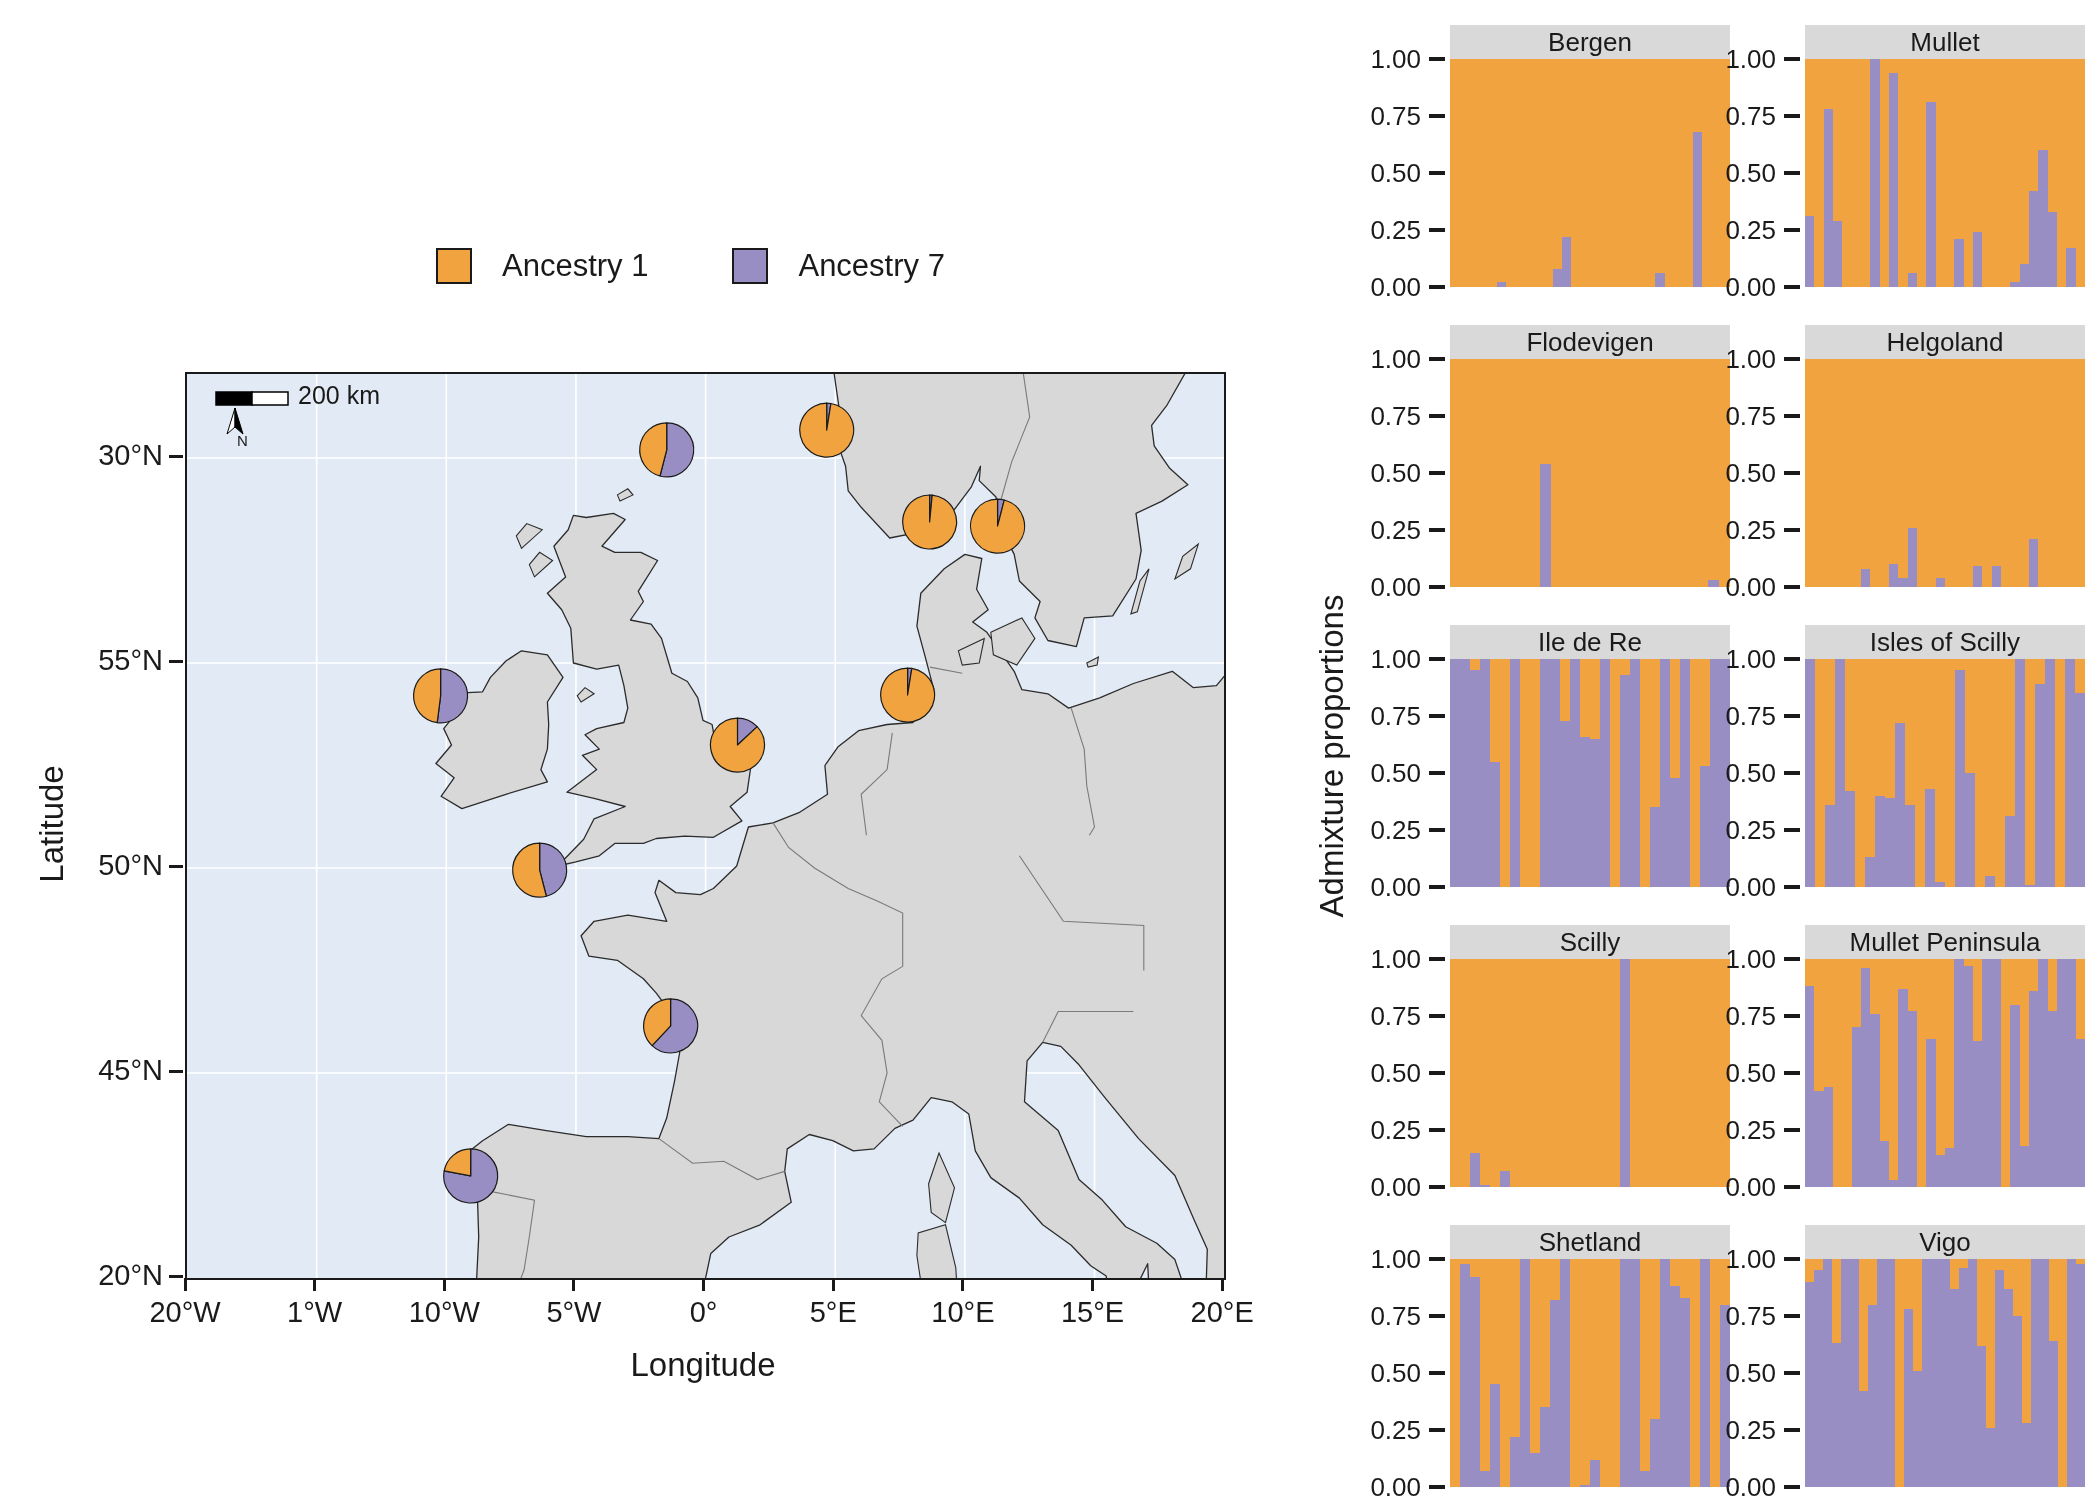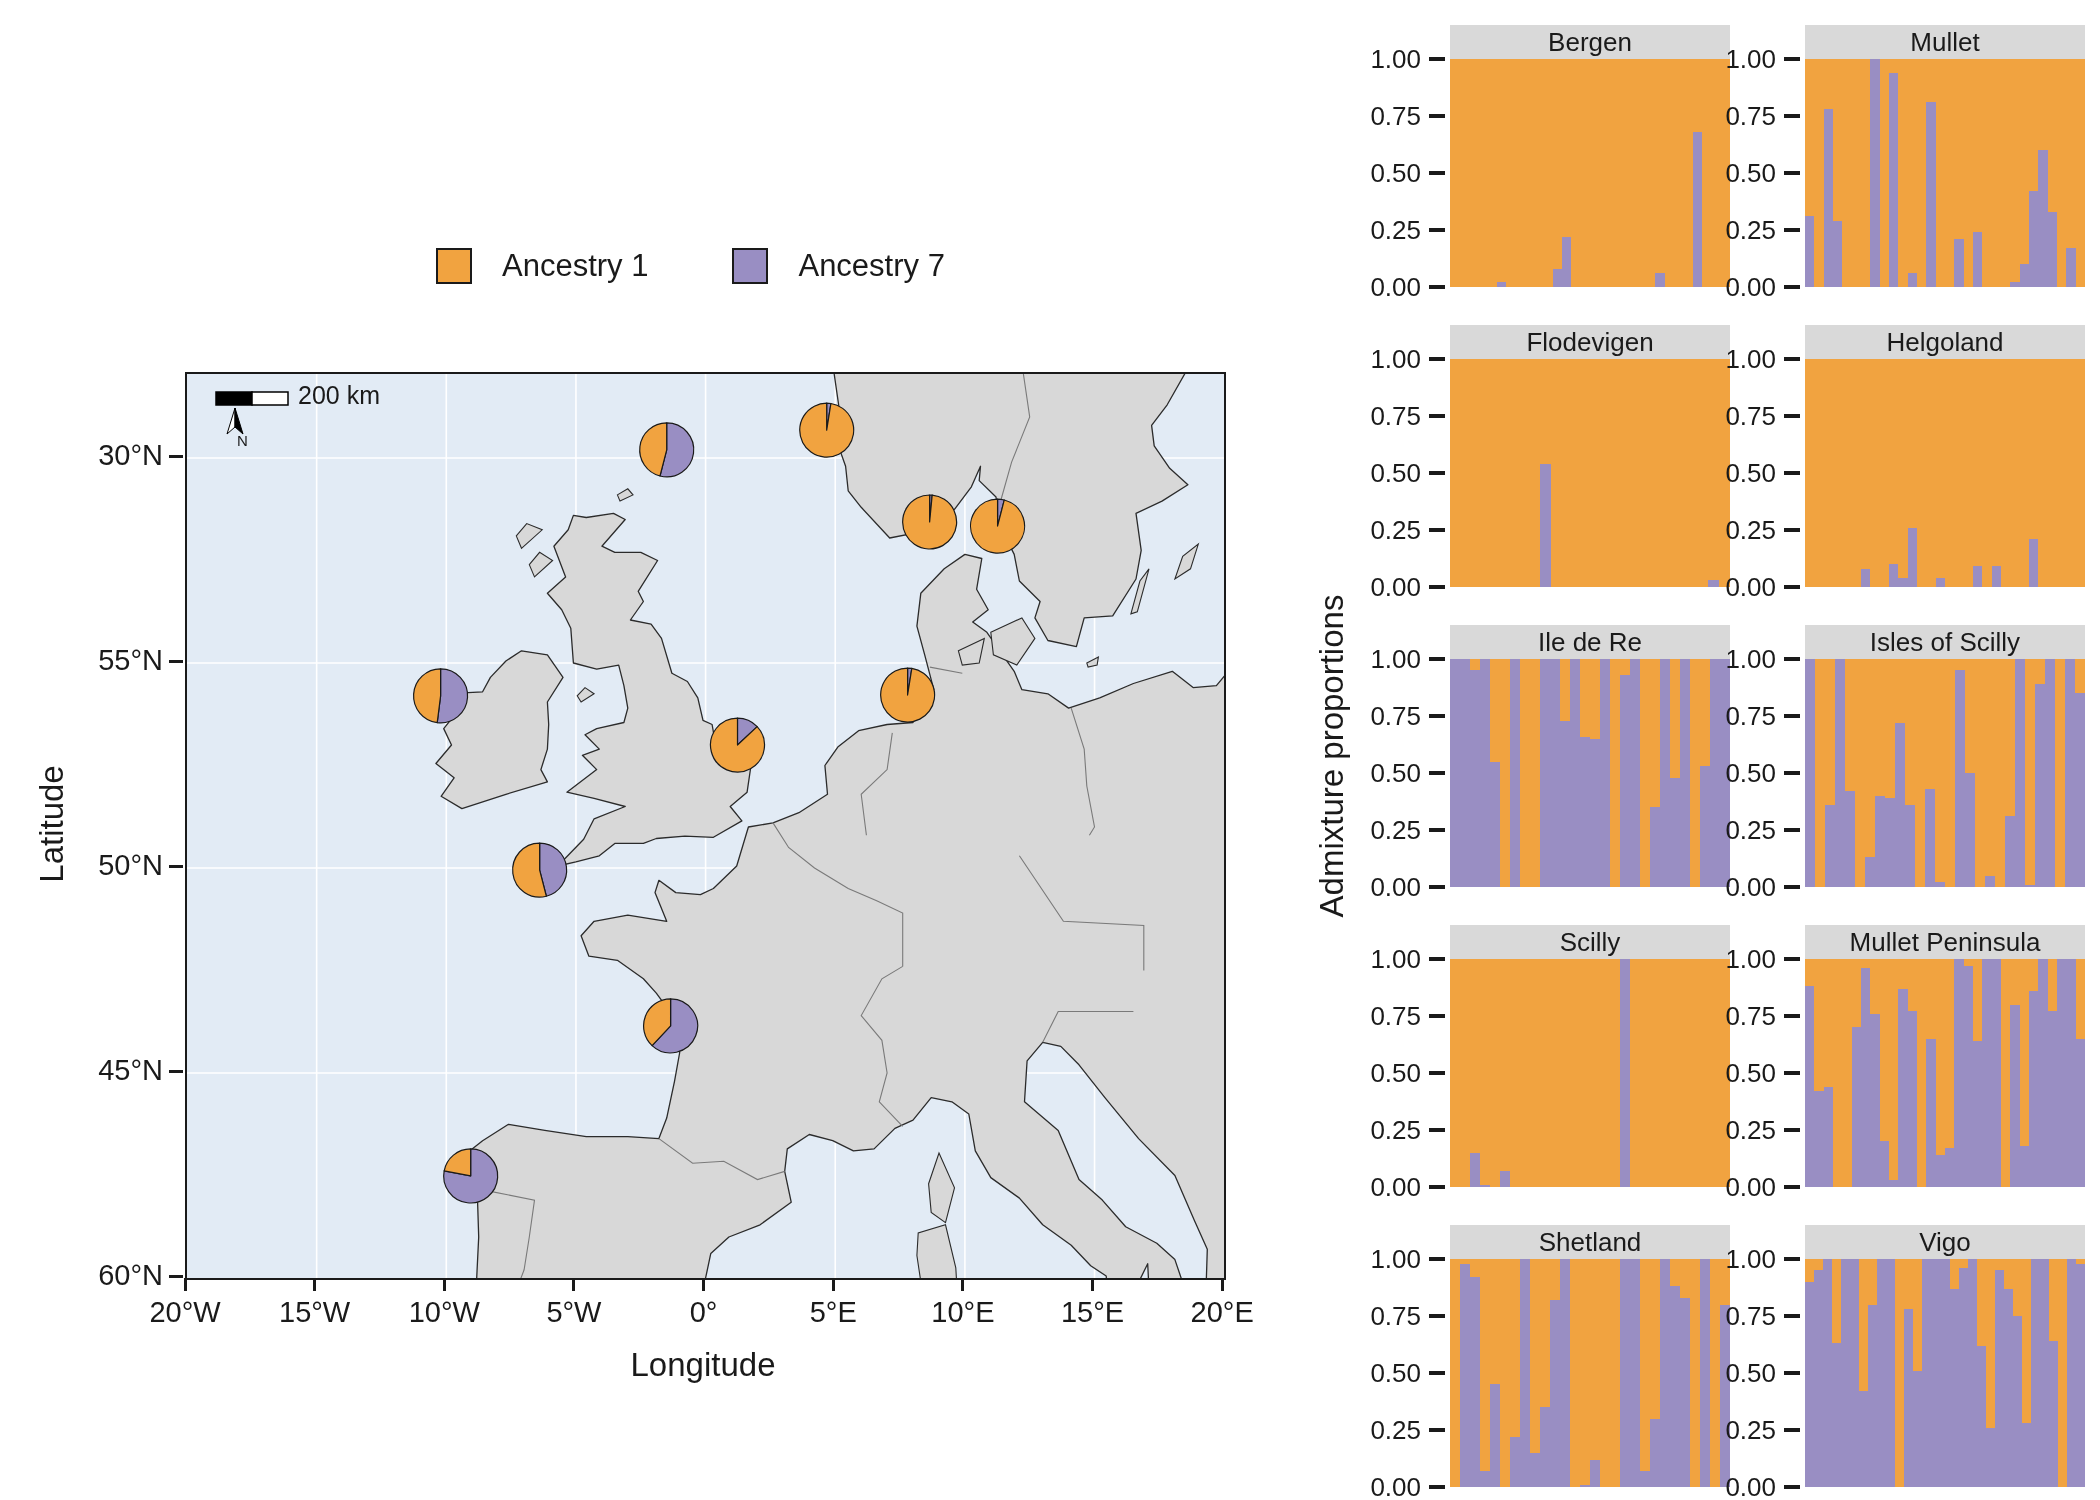--- a/index.html
+++ b/index.html
@@ -128,37 +128,37 @@
         <g>
           <path d="M283.67,801.96 L283.67,774.96 A27,27 0 1 1 257.15,796.90 Z" fill="#998EC3" stroke="#1a1a1a" stroke-width="1.2" stroke-linejoin="round"></path>
           <path d="M283.67,801.96 L257.15,796.90 A27,27 0 0 1 283.67,774.96 Z" fill="#F1A340" stroke="#1a1a1a" stroke-width="1.2" stroke-linejoin="round"></path>
         </g>
       </svg></div>
 
   <div id="map-axes">
       <div class="abs map-xtick" style="left: 183.5px; top: 1278px;"></div>
       <div class="abs map-xlabel" style="left: 115px; top: 1296px;">20°W</div>
       <div class="abs map-xtick" style="left: 313.15px; top: 1278px;"></div>
-      <div class="abs map-xlabel" style="left: 244.65px; top: 1296px;">15°W</div>
+      <div class="abs map-xlabel" style="left: 244.65px; top: 1296px;">1°W</div>
       <div class="abs map-xtick" style="left: 442.8px; top: 1278px;"></div>
       <div class="abs map-xlabel" style="left: 374.3px; top: 1296px;">10°W</div>
       <div class="abs map-xtick" style="left: 572.45px; top: 1278px;"></div>
       <div class="abs map-xlabel" style="left: 503.95px; top: 1296px;">5°W</div>
       <div class="abs map-xtick" style="left: 702.1px; top: 1278px;"></div>
       <div class="abs map-xlabel" style="left: 633.6px; top: 1296px;">0°</div>
       <div class="abs map-xtick" style="left: 831.75px; top: 1278px;"></div>
       <div class="abs map-xlabel" style="left: 763.25px; top: 1296px;">5°E</div>
       <div class="abs map-xtick" style="left: 961.4px; top: 1278px;"></div>
       <div class="abs map-xlabel" style="left: 892.9px; top: 1296px;">10°E</div>
       <div class="abs map-xtick" style="left: 1091.05px; top: 1278px;"></div>
       <div class="abs map-xlabel" style="left: 1022.55px; top: 1296px;">15°E</div>
       <div class="abs map-xtick" style="left: 1220.7px; top: 1278px;"></div>
       <div class="abs map-xlabel" style="left: 1152.2px; top: 1296px;">20°E</div>
       <div class="abs map-ytick" style="left: 169px; top: 1274.55px;"></div>
-      <div class="abs map-ylabel" style="left: 33px; top: 1259.05px;">60°N</div>
+      <div class="abs map-ylabel" style="left: 33px; top: 1259.05px;">20°N</div>
       <div class="abs map-ytick" style="left: 169px; top: 1069.55px;"></div>
       <div class="abs map-ylabel" style="left: 33px; top: 1054.05px;">45°N</div>
       <div class="abs map-ytick" style="left: 169px; top: 864.55px;"></div>
       <div class="abs map-ylabel" style="left: 33px; top: 849.05px;">50°N</div>
       <div class="abs map-ytick" style="left: 169px; top: 659.55px;"></div>
       <div class="abs map-ylabel" style="left: 33px; top: 644.05px;">55°N</div>
       <div class="abs map-ytick" style="left: 169px; top: 454.55px;"></div>
       <div class="abs map-ylabel" style="left: 33px; top: 439.05px;">30°N</div>
     </div>
 

